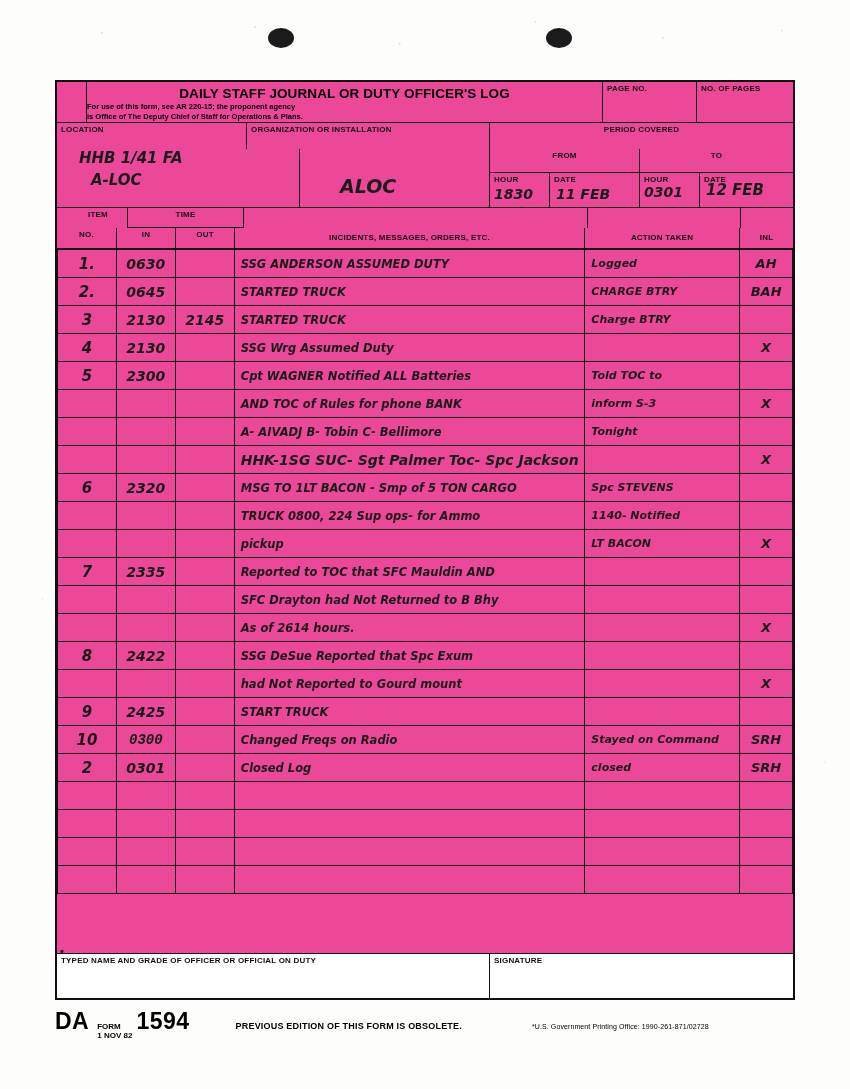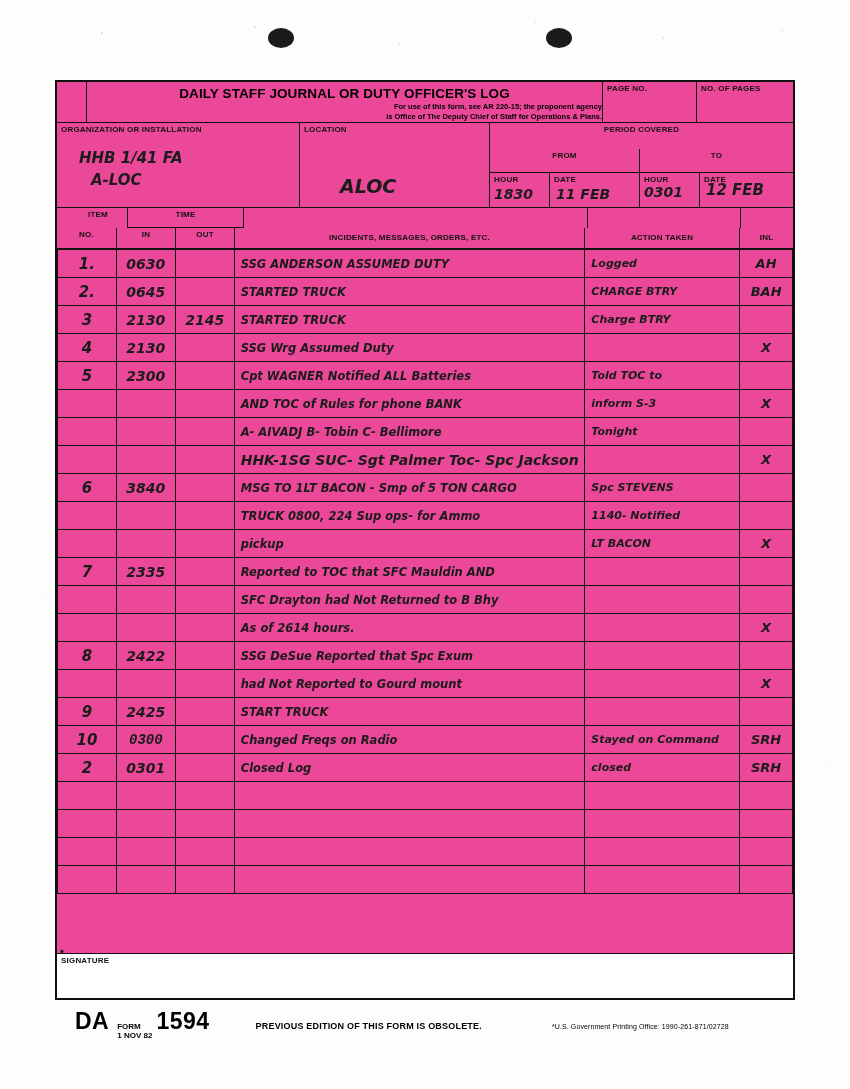--- a/index.html
+++ b/index.html
@@ -52,21 +52,21 @@
   }
   .lbl.c{text-align:center;padding-left:0;padding-right:0;}
 
   
   .title-band{height:40px;}
   .title-main{
     font-size:13.5px;font-weight:bold;text-align:center;letter-spacing:.1px;
     padding-top:4px;
   }
   .title-sub{
-    font-size:7.5px;font-weight:bold;text-align:right;line-height:1.25;
+    font-size:7.5px;font-weight:bold;text-align:left;line-height:1.25;
     padding-top:1px;
   }
   .hw-ink{
     position:absolute;
     font-family:"DejaVu Sans", sans-serif;
     font-style:italic;font-weight:bold;color:#1c1c1c;
     white-space:nowrap;
   }
 
   table.log{border-collapse:collapse;width:100%;}
@@ -90,21 +90,20 @@
     text-align:center;color:#1b1b1b;
   }
 
   
   .sig-band{height:44px;}
 
   
   .footer{
     position:absolute;left:55px;top:1008px;width:740px;height:40px;
     font-family:"Liberation Sans", sans-serif;
-    margin-left:20px;
   }
   .da-big{font-size:23px;font-weight:bold;letter-spacing:.5px;}
   .da-form-lbl{font-size:8px;font-weight:bold;line-height:1.1;}
   .da-num{font-size:23px;font-weight:bold;letter-spacing:.5px;}
   .prev-ed{font-size:9px;font-weight:bold;letter-spacing:.2px;}
   .gpo{font-size:7px;letter-spacing:.1px;}
   .dot-left{position:absolute;left:60px;top:945px;font-size:11px;font-weight:bold;color:#111;}
 </style>
 </head>
 <body>
@@ -126,25 +125,25 @@
       <div class="lbl">PAGE NO.</div>
       <div class="entry ctr" style="font-size:12px;"></div>
     </div>
     <div class="cell" style="width:96px;">
       <div class="lbl">NO. OF PAGES</div>
       <div class="entry ctr" style="font-size:12px;"></div>
     </div>
   </div>
 
   <div class="row bt" style="height:26px;">
+    <div class="cell br" style="width:190px;">
+      <div class="lbl">LOCATION</div>
+    </div>
     <div class="cell br" style="width:243px;">
       <div class="lbl">ORGANIZATION OR INSTALLATION</div>
-    </div>
-    <div class="cell br" style="width:190px;">
-      <div class="lbl">LOCATION</div>
     </div>
     <div class="cell" style="width:303px;">
       <div class="lbl c">PERIOD COVERED</div>
     </div>
   </div>
 
   <div class="row" style="height:24px;">
     <div class="cell br" style="width:243px;"></div>
     <div class="cell br" style="width:190px;"></div>
     <div class="cell br bb" style="width:150px;">
@@ -374,21 +373,21 @@
           </td>
           <td style="width: 53px;">
             <div class="initial">X</div>
           </td>
         </tr>
         <tr>
           <td style="width: 60px;">
             <div class="entry ctr" style="font-size:15px;">6</div>
           </td>
           <td style="width: 59px;">
-            <div class="entry ctr" style="font-size:14px;">3840</div>
+            <div class="entry ctr" style="font-size:14px;">2320</div>
           </td>
           <td style="width: 59px;">
             <div class="entry ctr" style="font-size:14px;"></div>
           </td>
           <td style="width: 350px;">
             <div class="entry sm">MSG TO 1LT BACON - Smp of 5 TON CARGO</div>
           </td>
           <td style="width: 155px;">
             <div class="entry sm" style="font-size:11px;">Spc STEVENS</div>
           </td>
@@ -673,20 +672,24 @@
             <div class="entry sm" style="font-size:11px;"></div>
           </td>
           <td style="width: 53px;">
             <div class="initial"></div>
           </td>
         </tr>
       </tbody>
   </table>
 
   <div class="row bt sig-band" style="position:absolute;bottom:0;left:0;width:100%;background:#fff;">
+    <div class="cell br" style="width:433px;">
+      <div class="lbl">TYPED NAME AND GRADE OF OFFICER OR OFFICIAL ON DUTY</div>
+      <div class="entry"></div>
+    </div>
     <div class="cell" style="width:303px;">
       <div class="lbl">SIGNATURE</div>
       <div class="entry"></div>
     </div>
   </div>
 </div>
 
 <div class="dot-left">•</div>
 
 <div class="footer">

